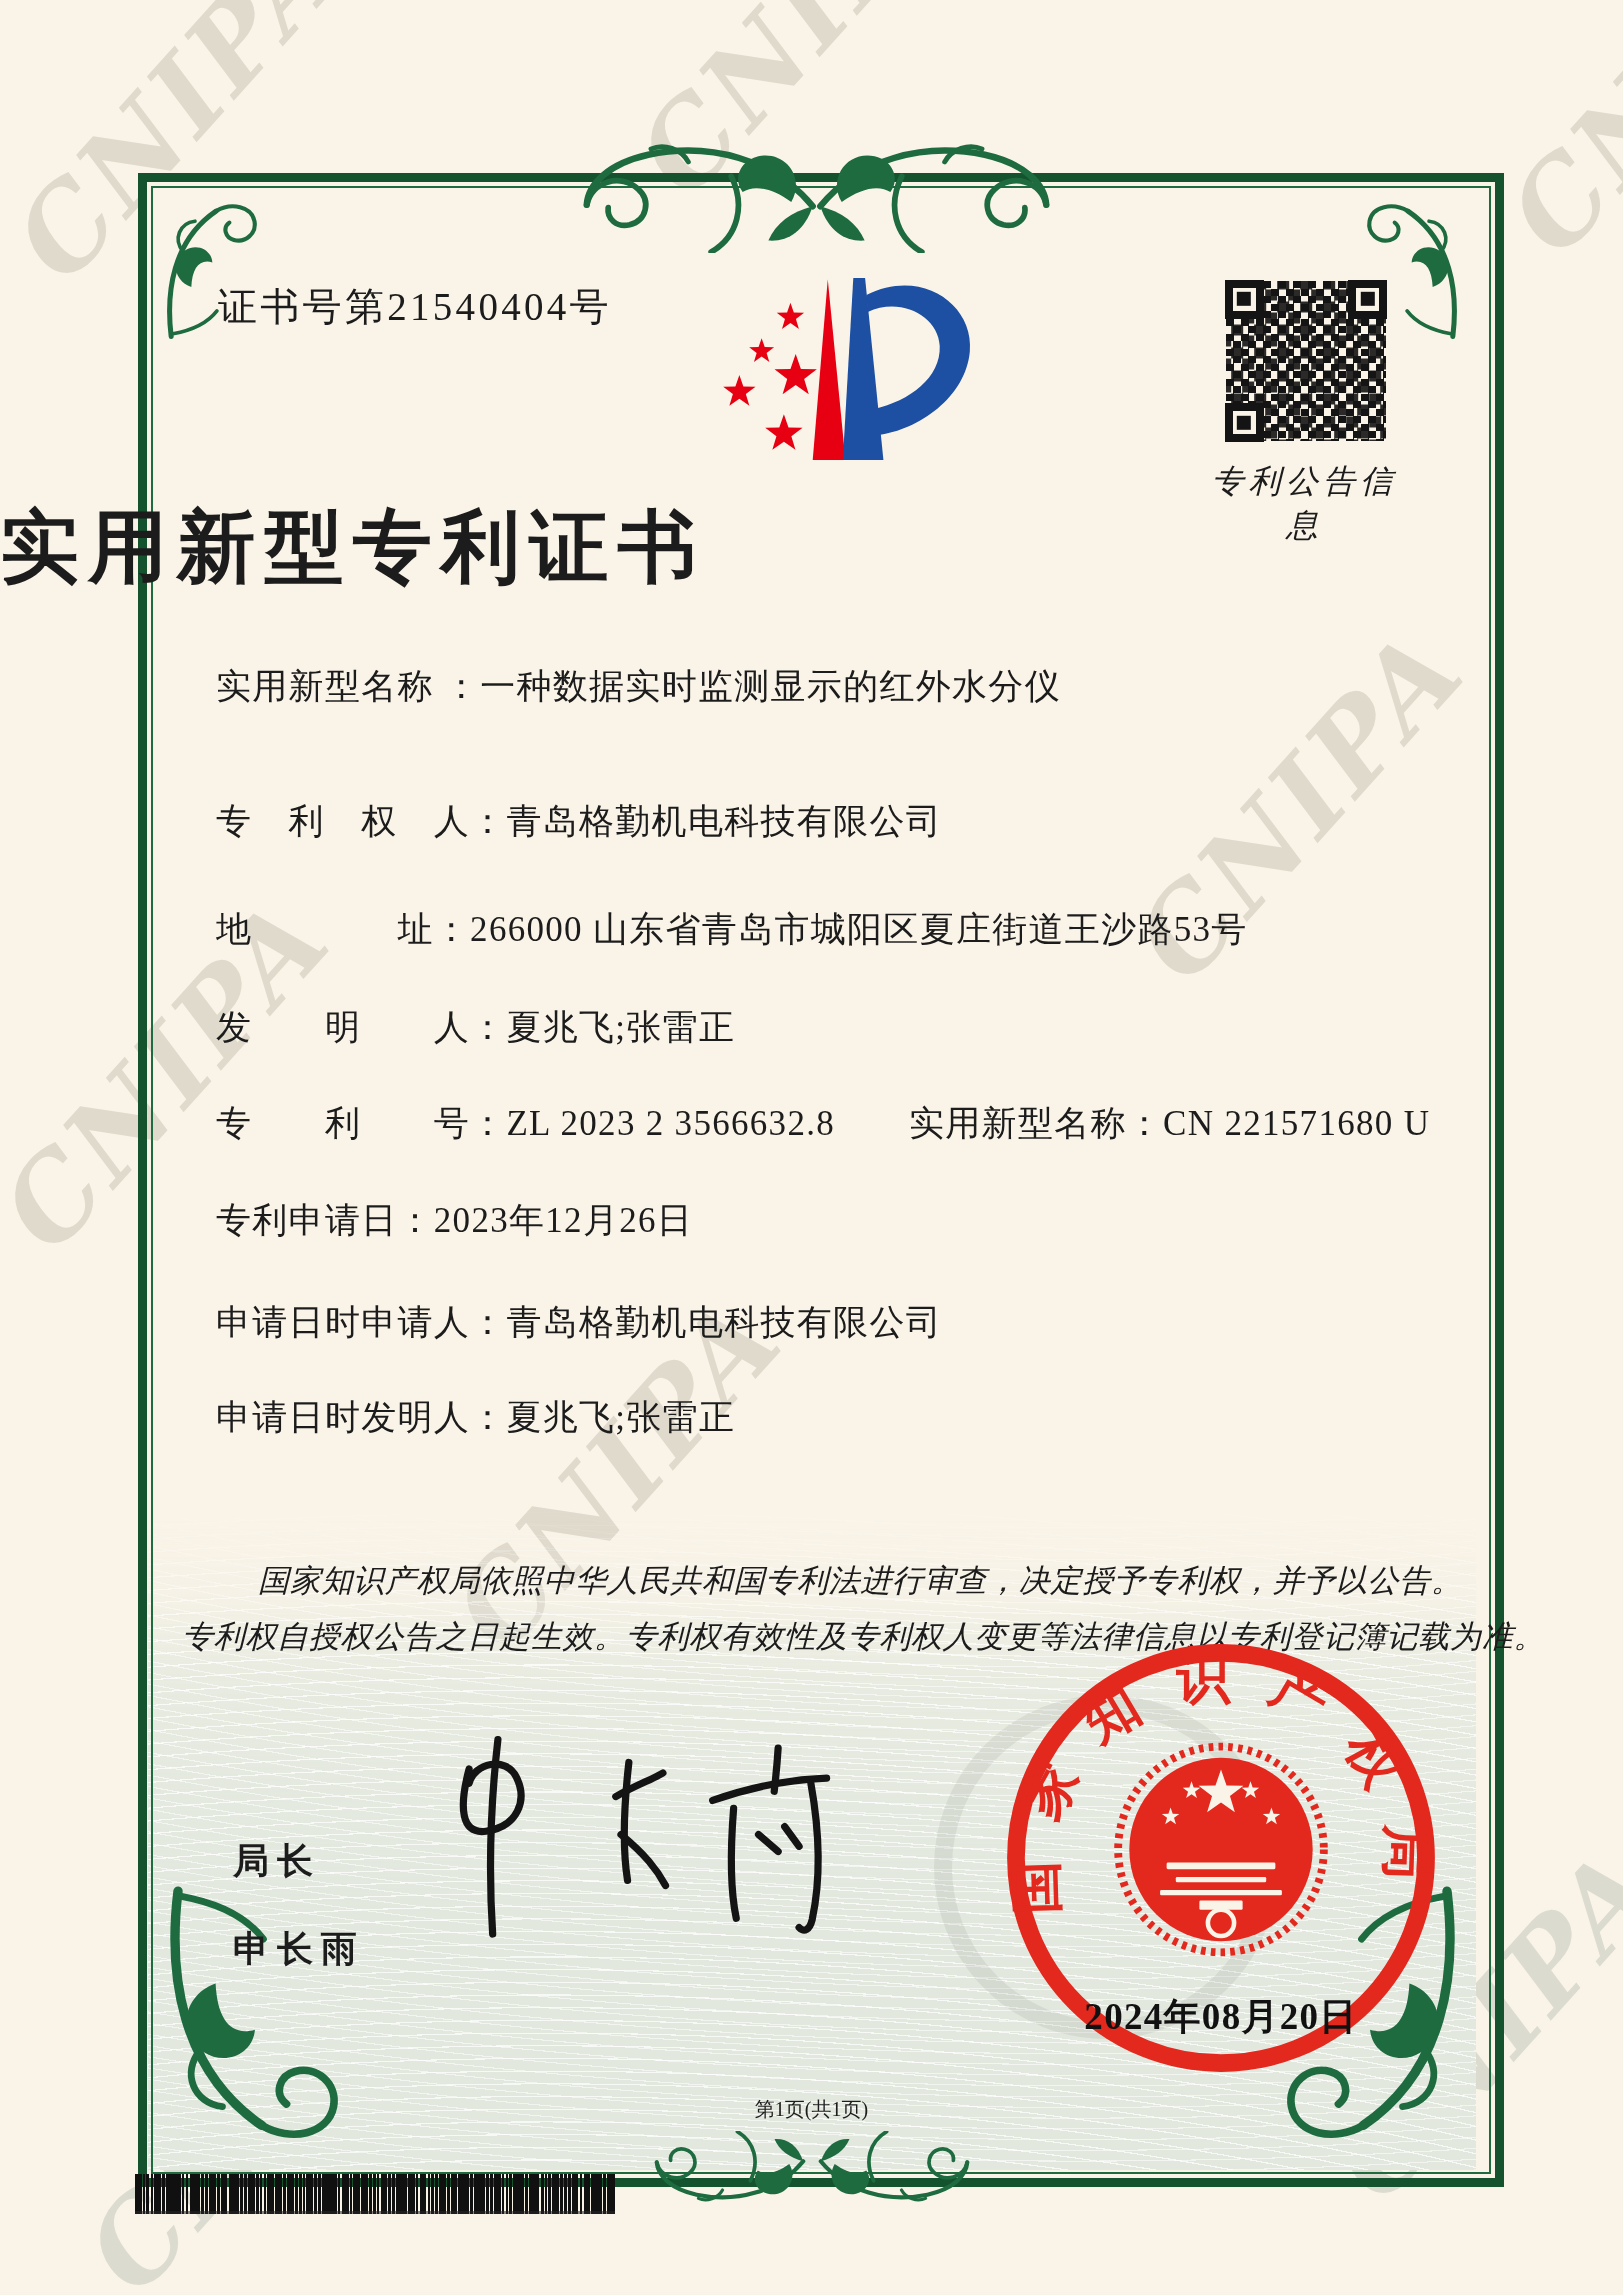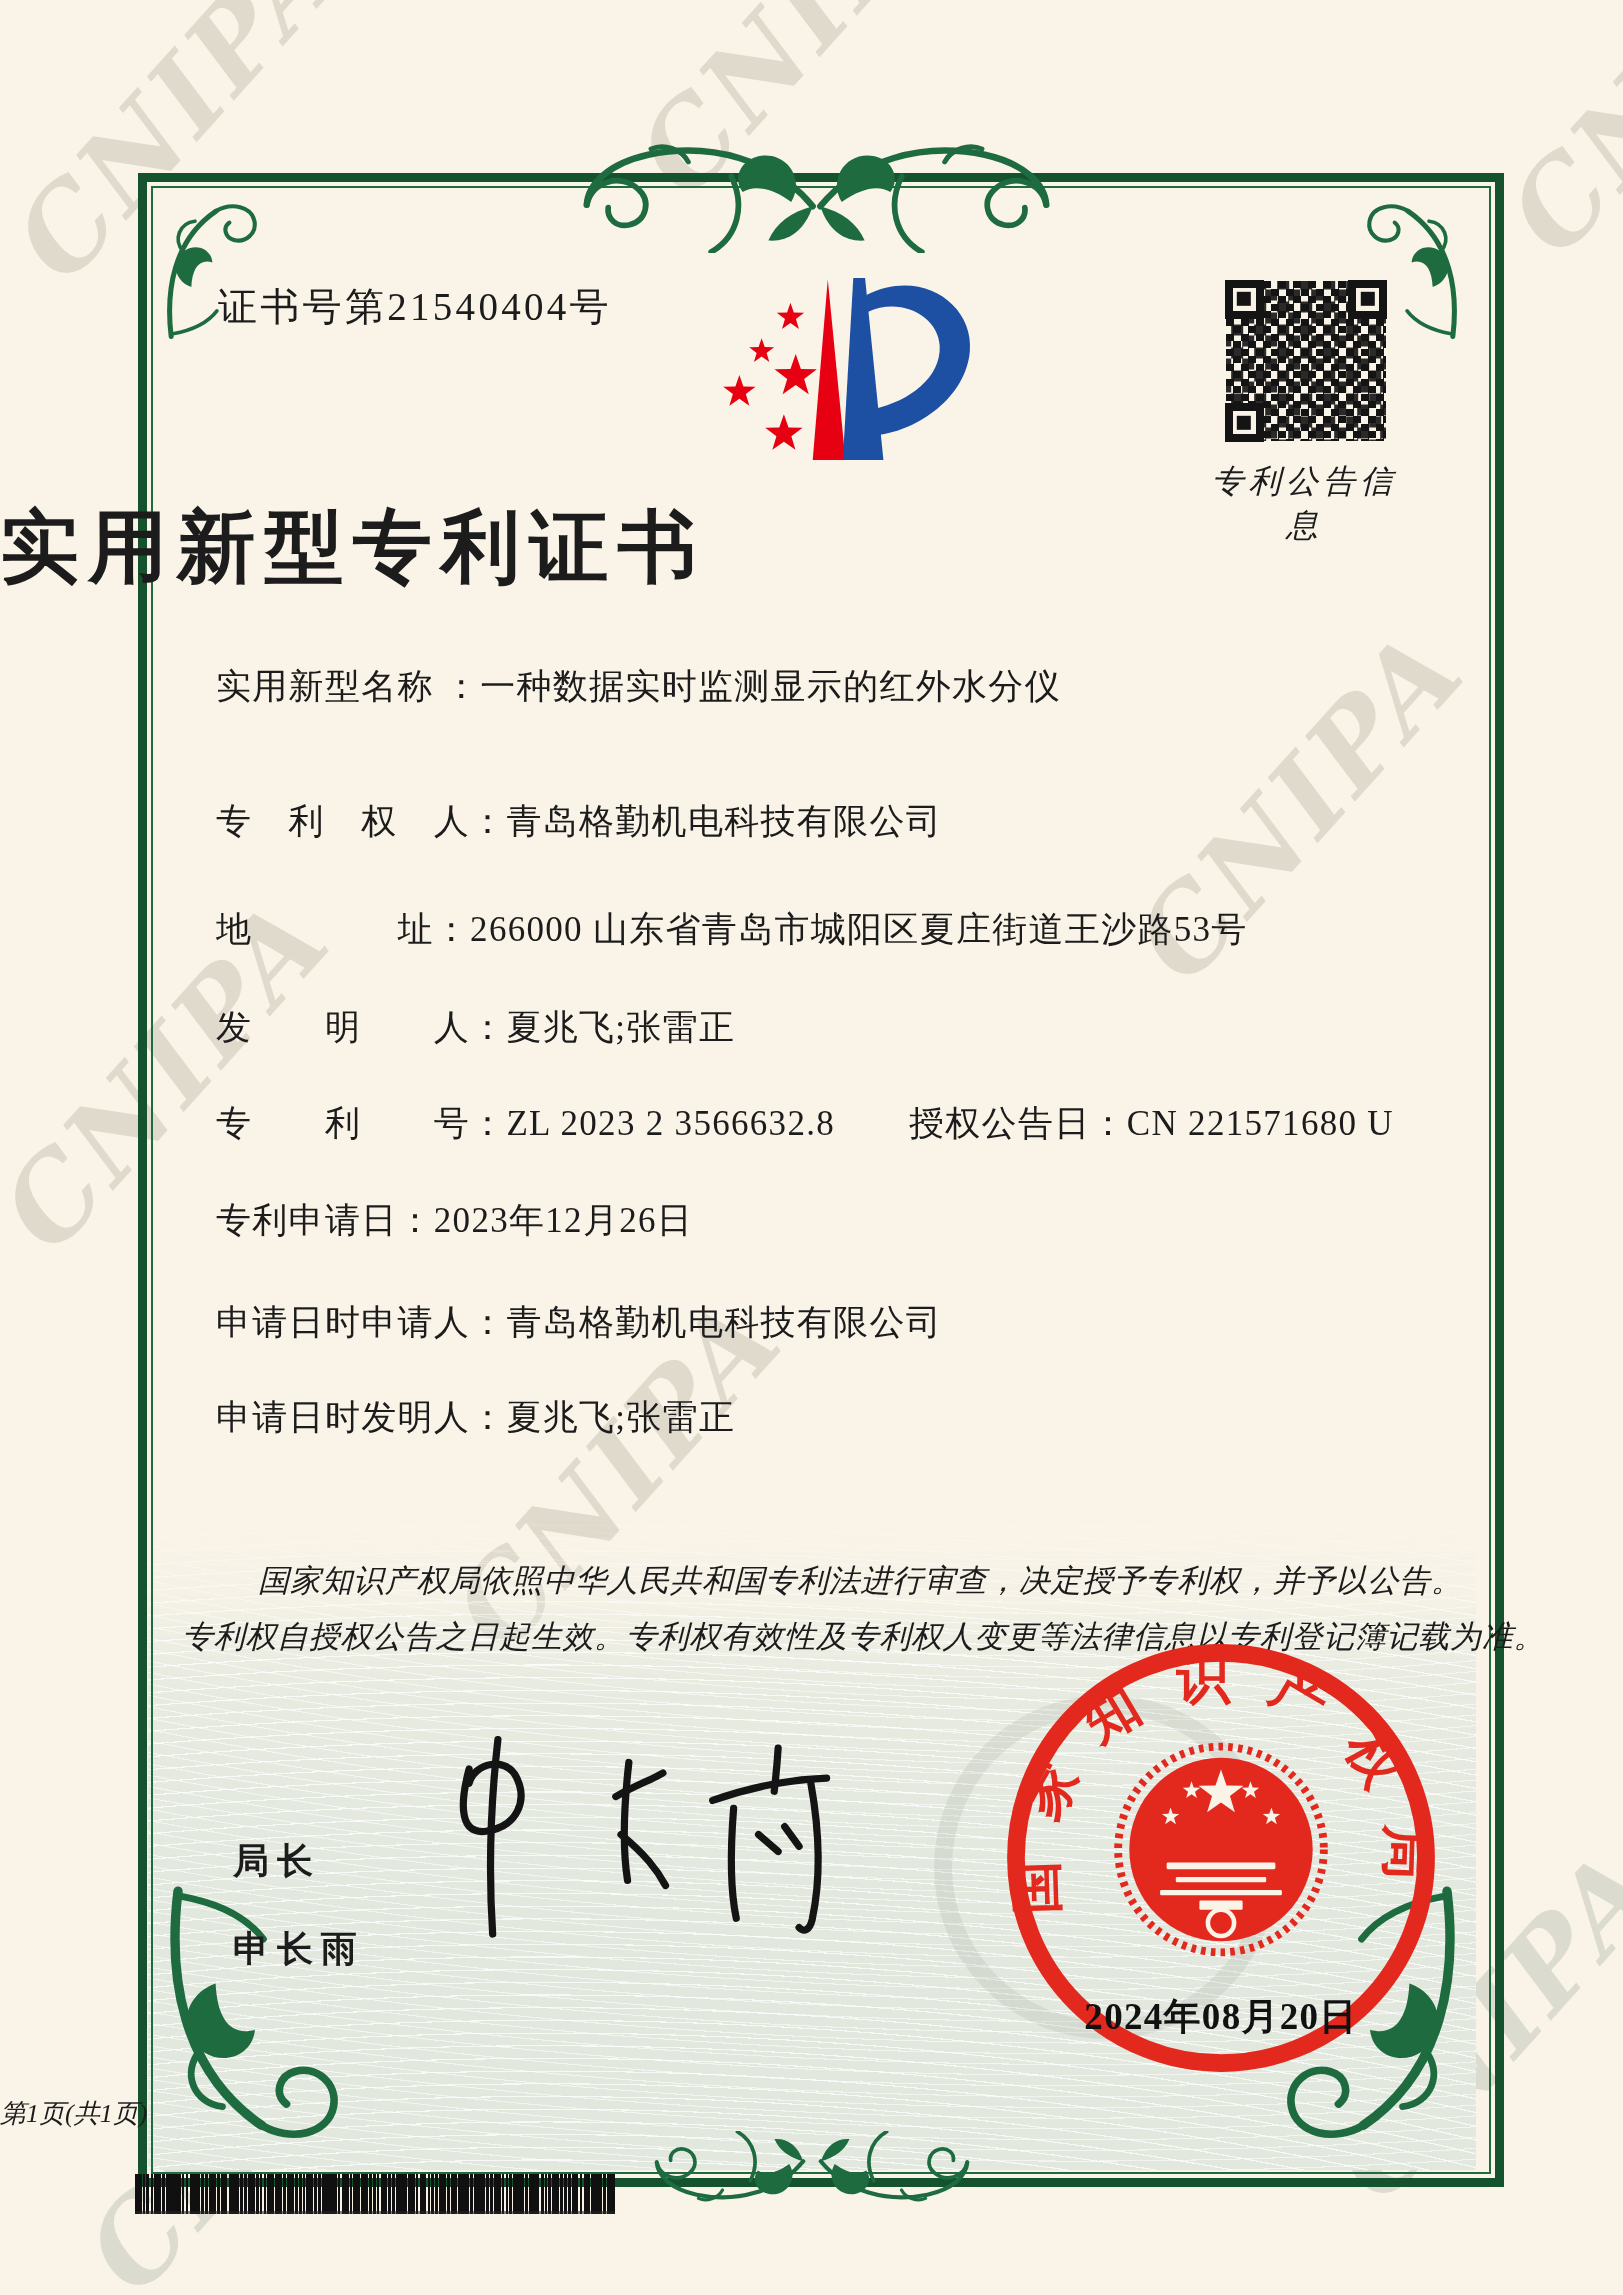--- a/index.html
+++ b/index.html
@@ -63,21 +63,21 @@
   .signer{position:absolute;left:233px;font-family:"Liberation Sans","DejaVu Sans",sans-serif;
           font-weight:600;font-size:36px;letter-spacing:7.9px;z-index:6;margin-top:40px;}
   .sig-svg{position:absolute;left:419px;top:1697px;width:459px;height:275px;z-index:6;}
 
   
   .seal{position:absolute;left:995px;top:1632px;width:452px;height:452px;z-index:7;}
   .seal-date{position:absolute;left:1001px;top:1992px;width:440px;text-align:center;
              font-size:37px;font-weight:600;letter-spacing:1.3px;z-index:8;color:#111;}
 
   
-  .pagefoot{position:absolute;left:0;top:2096px;width:1623px;font-size:26px;z-index:6;font-style:italic;}
+  .pagefoot{position:absolute;left:0;top:2096px;width:1623px;text-align:center;font-size:20px;z-index:6;}
   .barcode{position:absolute;left:135px;top:2174px;width:480px;height:37px;z-index:6;
     background:
       repeating-linear-gradient(90deg,#101010 0 2.6px,transparent 2.6px 3.9px),
       repeating-linear-gradient(90deg,#101010 0 2px,transparent 2px 11px),
       repeating-linear-gradient(90deg,#101010 0 4.6px,transparent 4.6px 19px);
     border-bottom:3.3px solid rgba(40,40,40,.55);}
 </style>
 </head>
 <body>
 
@@ -185,21 +185,21 @@
     <span class="flabel">专　利　权　人：</span><span class="fvalue">青岛格勤机电科技有限公司</span>
   </div>
   <div class="field" style="top:906px">
     <span class="flabel">地　　　　址：</span><span class="fvalue">266000 山东省青岛市城阳区夏庄街道王沙路53号</span>
   </div>
   <div class="field" style="top:1004px">
     <span class="flabel">发　　明　　人：</span><span class="fvalue">夏兆飞;张雷正</span>
   </div>
   <div class="field" style="top:1100px">
     <span class="flabel">专　　利　　号：</span><span class="fvalue">ZL 2023 2 3566632.8</span>
-    <span class="col2"><span class="flabel">授权公告日：</span><span class="fvalue">CN 221571680 U</span></span>
+    <span class="col2"><span class="flabel">实用新型名称：</span><span class="fvalue">CN 221571680 U</span></span>
   </div>
   <div class="field" style="top:1197px">
     <span class="flabel">专利申请日：</span><span class="fvalue">2023年12月26日</span>
   </div>
   <div class="field" style="top:1299px">
     <span class="flabel">申请日时申请人：</span><span class="fvalue">青岛格勤机电科技有限公司</span>
   </div>
   <div class="field" style="top:1394px">
     <span class="flabel">申请日时发明人：</span><span class="fvalue">夏兆飞;张雷正</span>
   </div>

